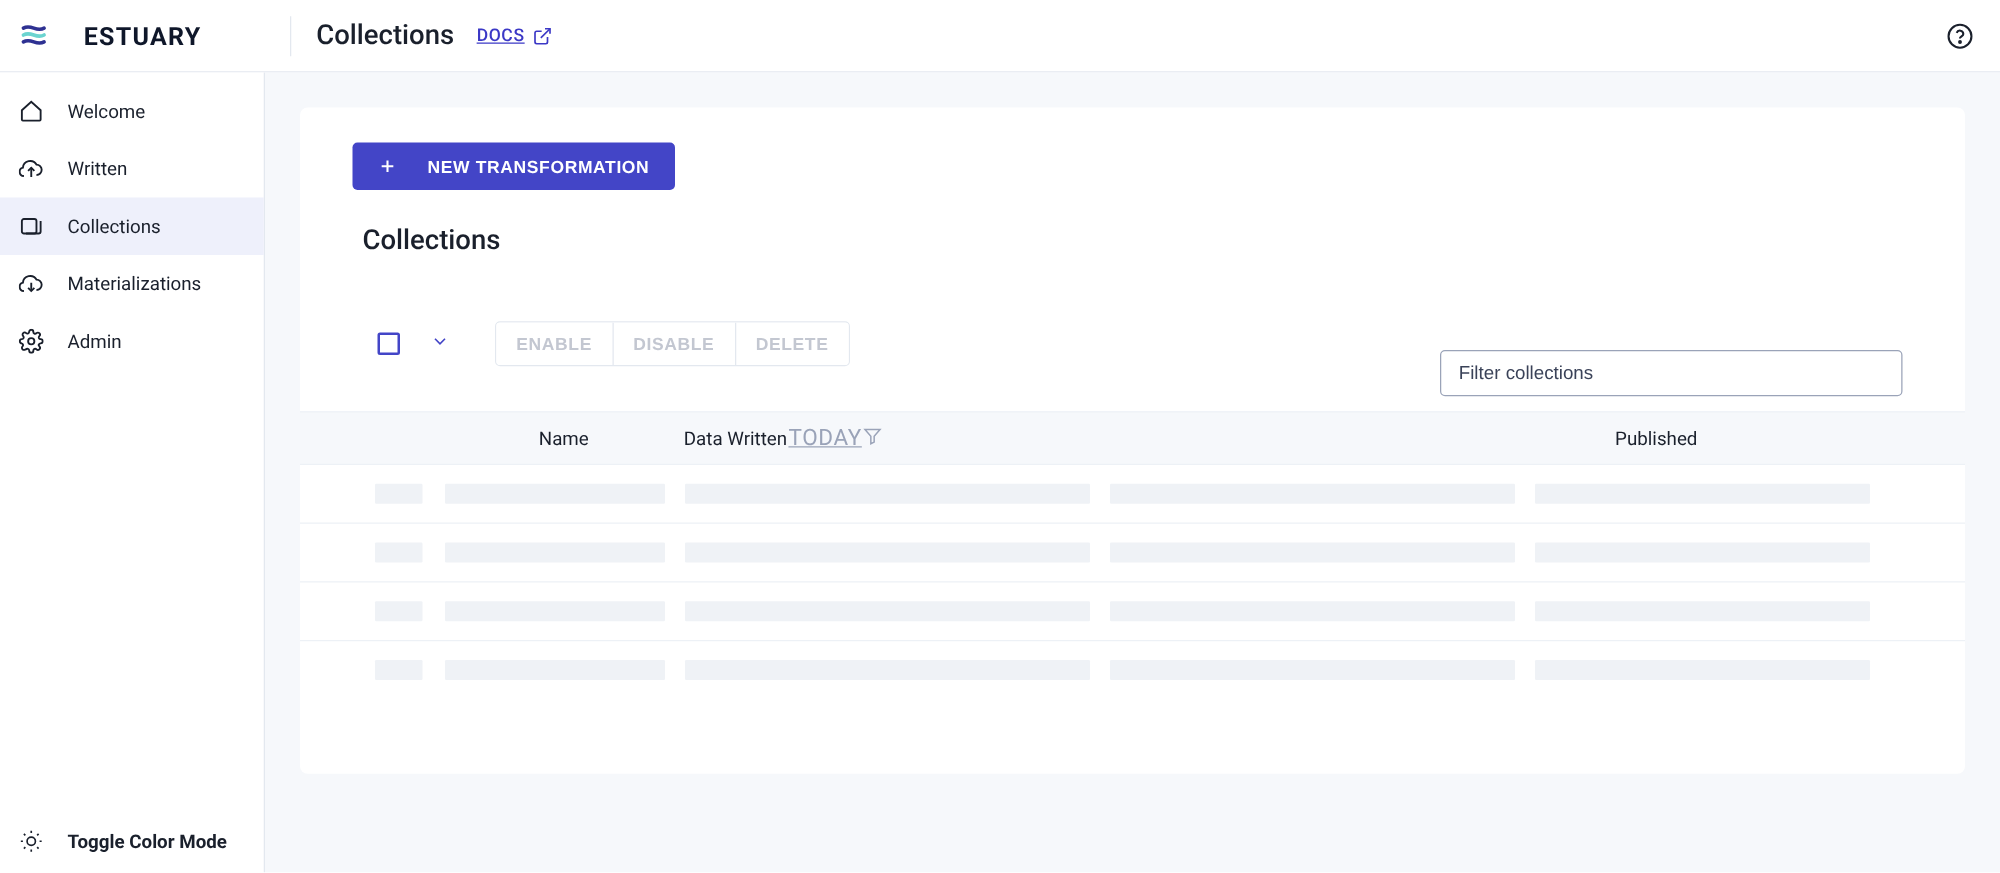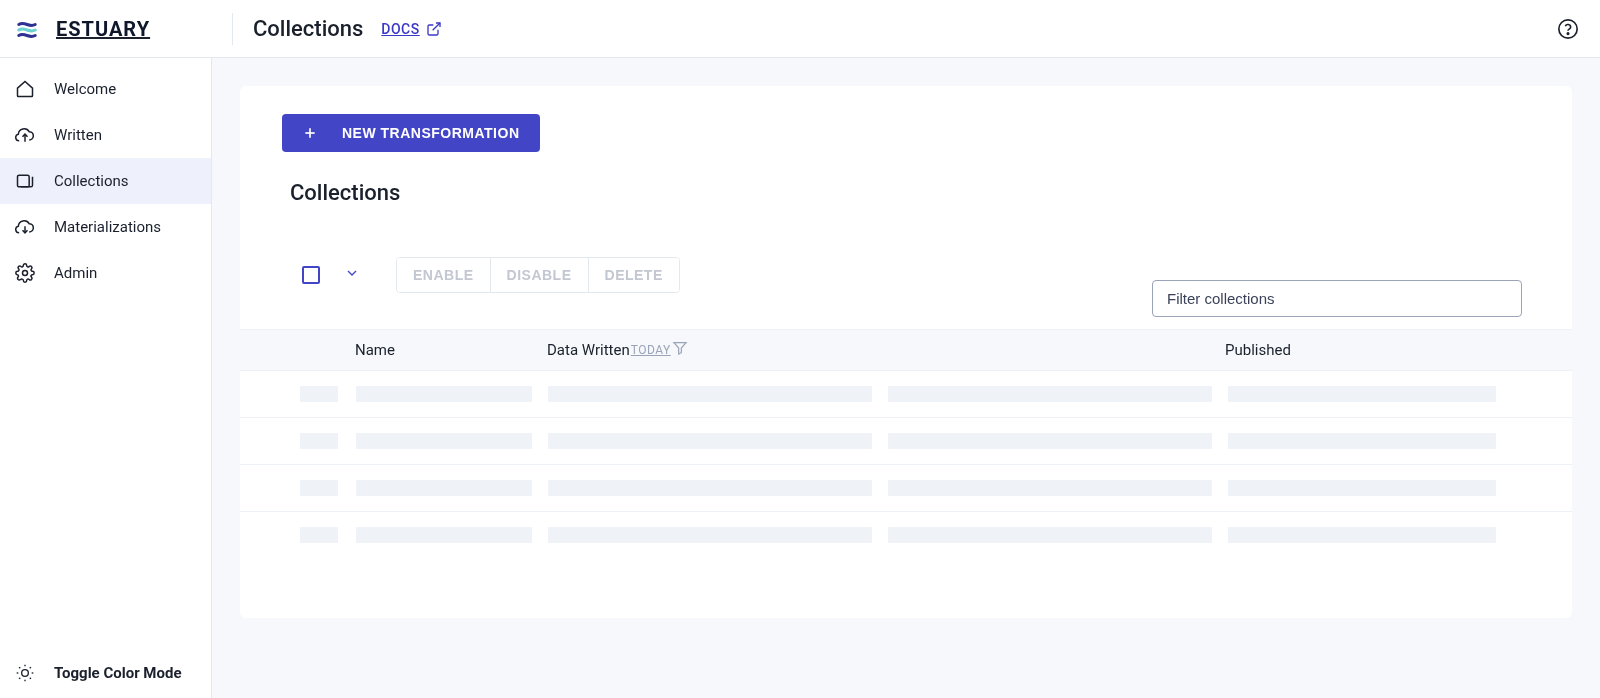--- a/index.html
+++ b/index.html
@@ -17,24 +17,23 @@
     }
     .topbar {
       display: flex;
       align-items: center;
       height: 58px;
       padding: 0 16px;
       border-bottom: 1px solid #e3e8ef;
     }
     .logo-wrap {
       display: flex;
-      align-items: flex-end;
-      gap: 18px;
+      align-items: flex-start;
+      gap: 29px;
       width: 196px;
-      text-decoration: underline;
     }
     .brand-text {
       font-weight: 700;
       letter-spacing: 1px;
       font-size: 20px;
       color: #0f172a;
     }
     .topbar-divider {
       width: 1px;
       height: 32px;
@@ -202,34 +201,35 @@
     }
     .table-header {
       display: flex;
       align-items: center;
       background: #f6f8fb;
       padding: 10px 50px 10px 115px;
       border-top: 1px solid #edf1f6;
       border-bottom: 1px solid #edf1f6;
       font-size: 15px;
       color: #1a202c;
+      text-align: center;
     }
     .col-name {
       width: 192px;
     }
     .col-data {
       width: 340px;
       display: flex;
       align-items: center;
       gap: 1px;
     }
     .today-pill {
       color: #9aa3b8;
       text-decoration: underline;
-      font-size: 12px;
+      font-size: 18px;
       letter-spacing: 0.5px;
     }
     .funnel-icon {
       color: #9aa3b8;
     }
     .col-writes {
       width: 338px;
     }
     .col-published {
       width: 200px;

